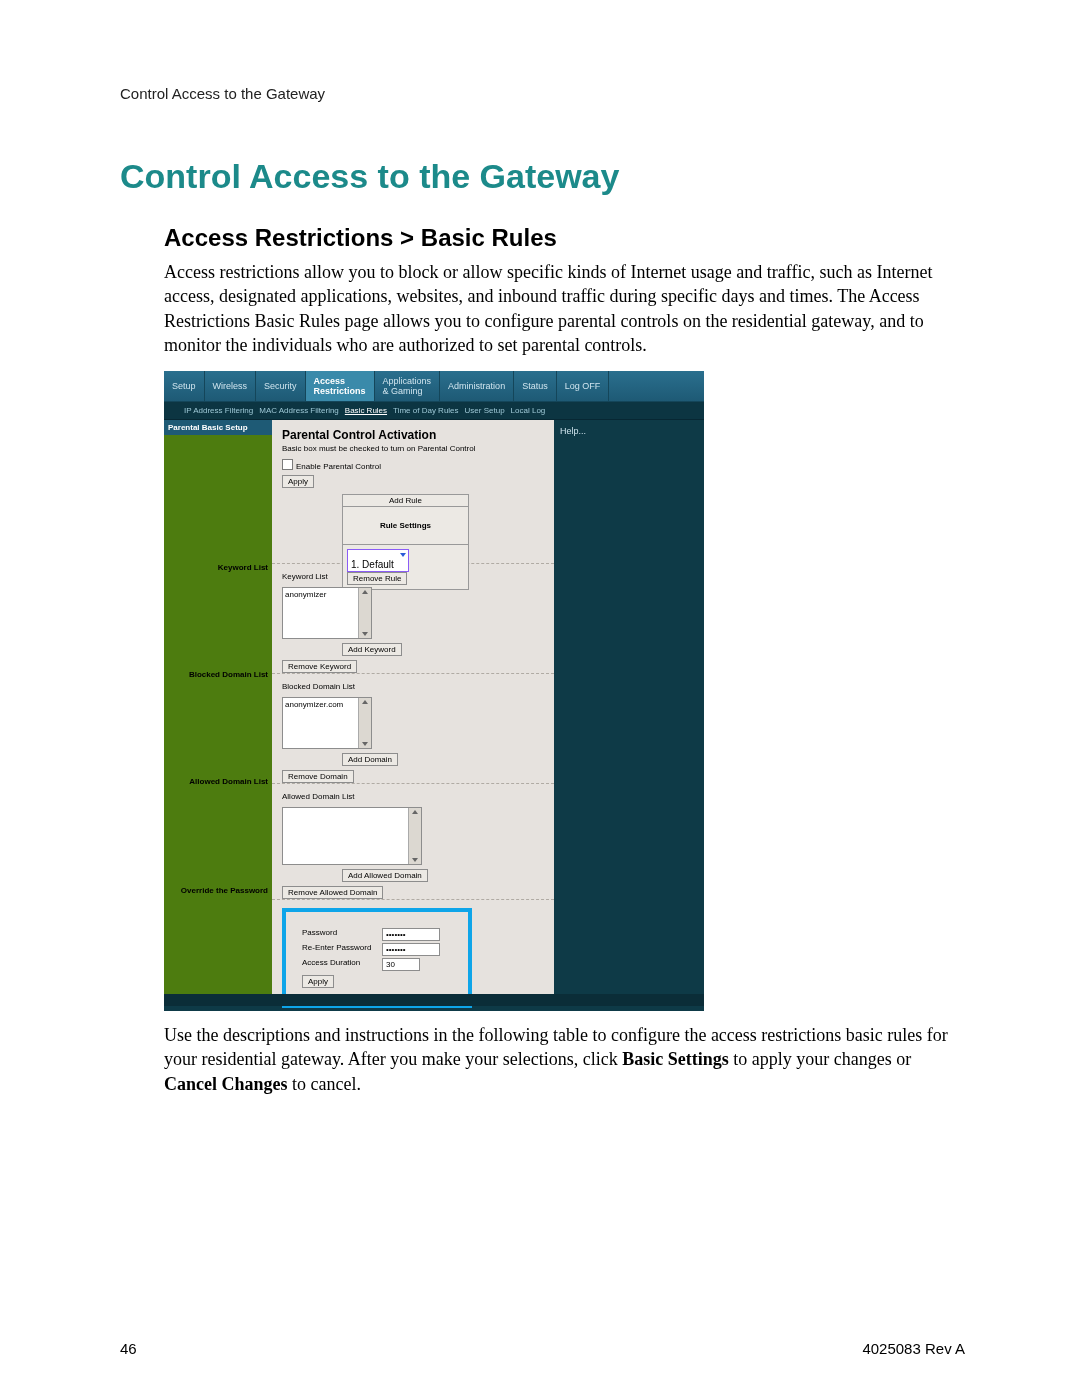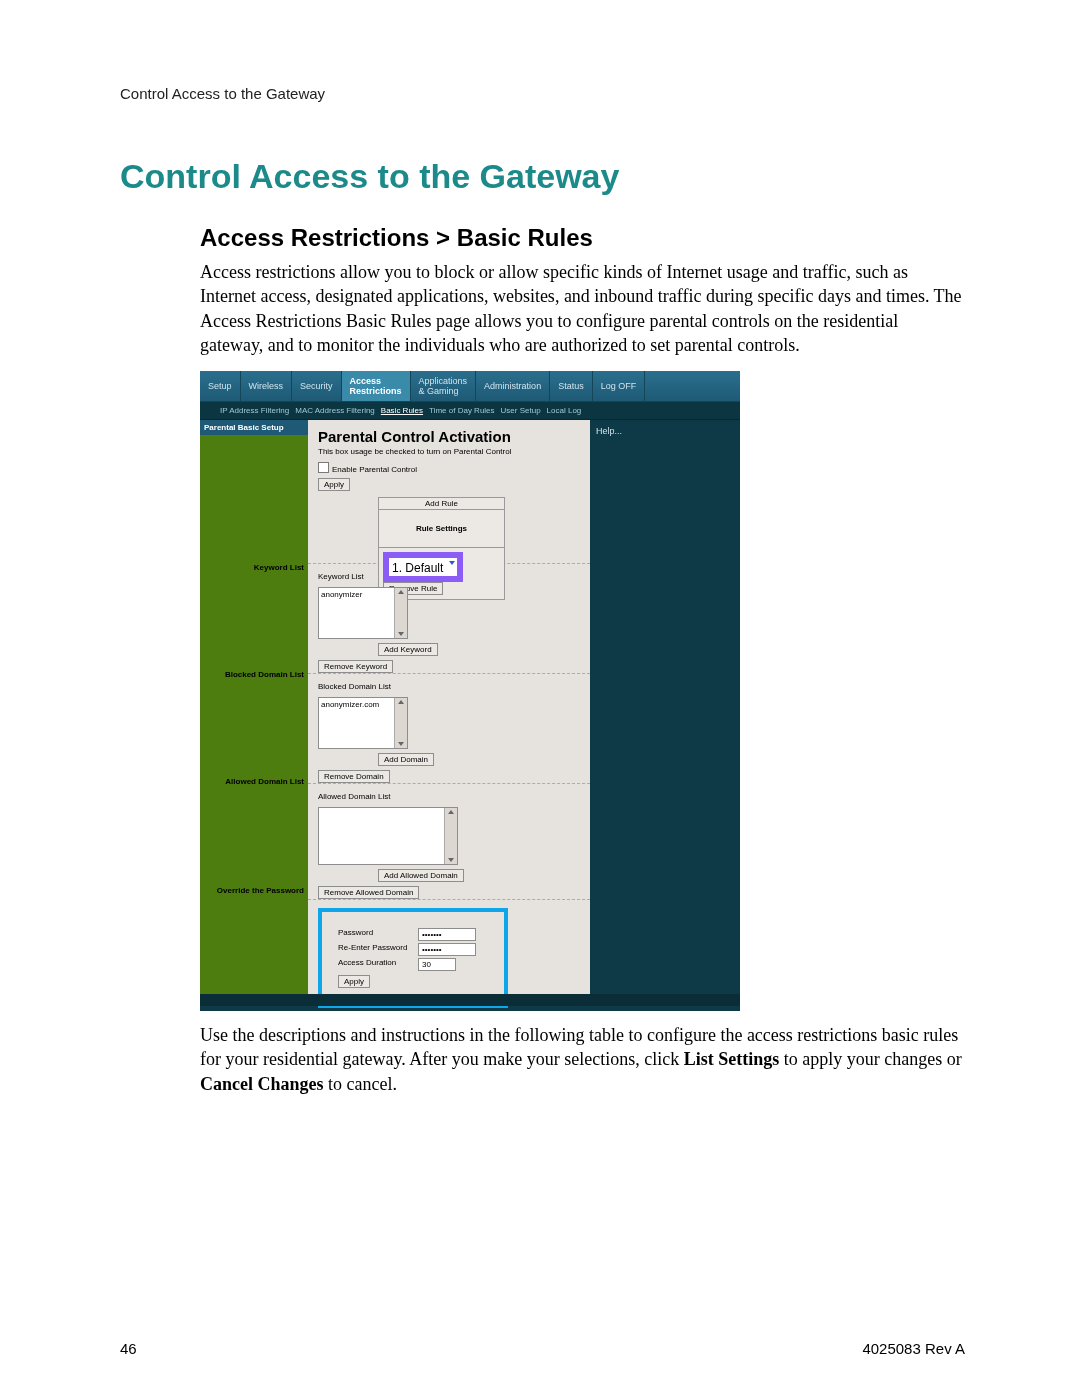--- a/index.html
+++ b/index.html
@@ -23,21 +23,21 @@
     margin-bottom: 55px;
   }
   h1.title {
     font-family: Arial, Helvetica, sans-serif;
     font-weight: bold;
     color: #1c8a8a;
     font-size: 34px;
     margin: 0 0 28px 0;
   }
   .indented {
-    margin-left: 80px;
+    margin-left: 44px;
   }
   h2.subtitle {
     font-family: Arial, Helvetica, sans-serif;
     font-weight: bold;
     font-size: 24px;
     margin: 0 0 8px 0;
   }
   p.body {
     font-size: 18px;
     line-height: 1.35;
@@ -151,21 +151,21 @@
   }
   
   .sec {
     padding: 8px 10px 10px 10px;
     border-bottom: 1px dashed #b0aba4;
     box-sizing: border-box;
   }
   .sec:last-child { border-bottom: none; }
   .sec-title {
     font-weight: bold;
-    font-size: 15px;
+    font-size: 12px;
     margin-bottom: 2px;
   }
   .sec-sub {
     font-size: 8px;
     margin-bottom: 6px;
   }
   .btn {
     display: inline-block;
     font-size: 8px;
     padding: 1px 5px;
@@ -206,25 +206,25 @@
     position: absolute;
     left: 3px;
     width: 0; height: 0;
     border-left: 3px solid transparent;
     border-right: 3px solid transparent;
   }
   .listbox .sb::before { top: 2px; border-bottom: 4px solid #666; }
   .listbox .sb::after  { bottom: 2px; border-top: 4px solid #666; }
   .sel-box {
     display: inline-block;
-    font-size: 12px;
+    font-size: 10px;
     background: #fff;
-    border: 6px solid #8b5cf6;
-    color: #000;
-    padding: 3px 14px 1px 3px;
+    border: 1px solid #8b5cf6;
+    color: #000;
+    padding: 9px 14px 1px 3px;
     position: relative;
   }
   .sel-box::after {
     content: "";
     position: absolute;
     right: 2px; top: 3px;
     width: 0; height: 0;
     border-left: 3px solid transparent;
     border-right: 3px solid transparent;
     border-top: 4px solid #2a5bd7;
@@ -322,21 +322,21 @@
           <div class="lbl" style="margin-top:128px">Keyword List</div>
           <div class="lbl" style="margin-top:98px">Blocked Domain List</div>
           <div class="lbl" style="margin-top:98px">Allowed Domain List</div>
           <div class="lbl" style="margin-top:100px">Override the Password</div>
         </div>
 
         <div class="ui-midcol">
 
           <div class="sec" style="height:144px">
             <div class="sec-title">Parental Control Activation</div>
-            <div class="sec-sub">This box usage be checked to turn on Parental Control</div>
+            <div class="sec-sub">Basic box must be checked to turn on Parental Control</div>
             <div class="row">
               <span class="chk"></span><span>Enable Parental Control</span>
             </div>
             <div class="row"><span class="btn">Apply</span></div>
 
             <div class="inner-title-bar" style="margin-left:60px">
               <div class="btn" style="border:none;border-bottom:1px solid #999;display:block">Add Rule</div>
               <div class="inner-title">Rule Settings</div>
               <div class="inner-body">
                 <span class="sel-box">1. Default</span>
@@ -396,21 +396,21 @@
 
         <div class="ui-rightcol">
           <span>Help...</span>
         </div>
 
         <div class="ui-bottom"></div>
       </div>
     </div>
 
     <p class="body">
-      <span>Use the descriptions and instructions in the following table to configure the access restrictions basic rules for your residential gateway. After you make your selections, click </span><span class="bold">List Settings</span><span> to apply your changes or </span><span class="bold">Cancel Changes</span><span> to cancel.</span>
+      <span>Use the descriptions and instructions in the following table to configure the access restrictions basic rules for your residential gateway. After you make your selections, click </span><span class="bold">Basic Settings</span><span> to apply your changes or </span><span class="bold">Cancel Changes</span><span> to cancel.</span>
     </p>
 
   </div>
 
   <div class="footer-line">
     <span>46</span>
     <span>4025083 Rev A</span>
   </div>
 
 </div>

